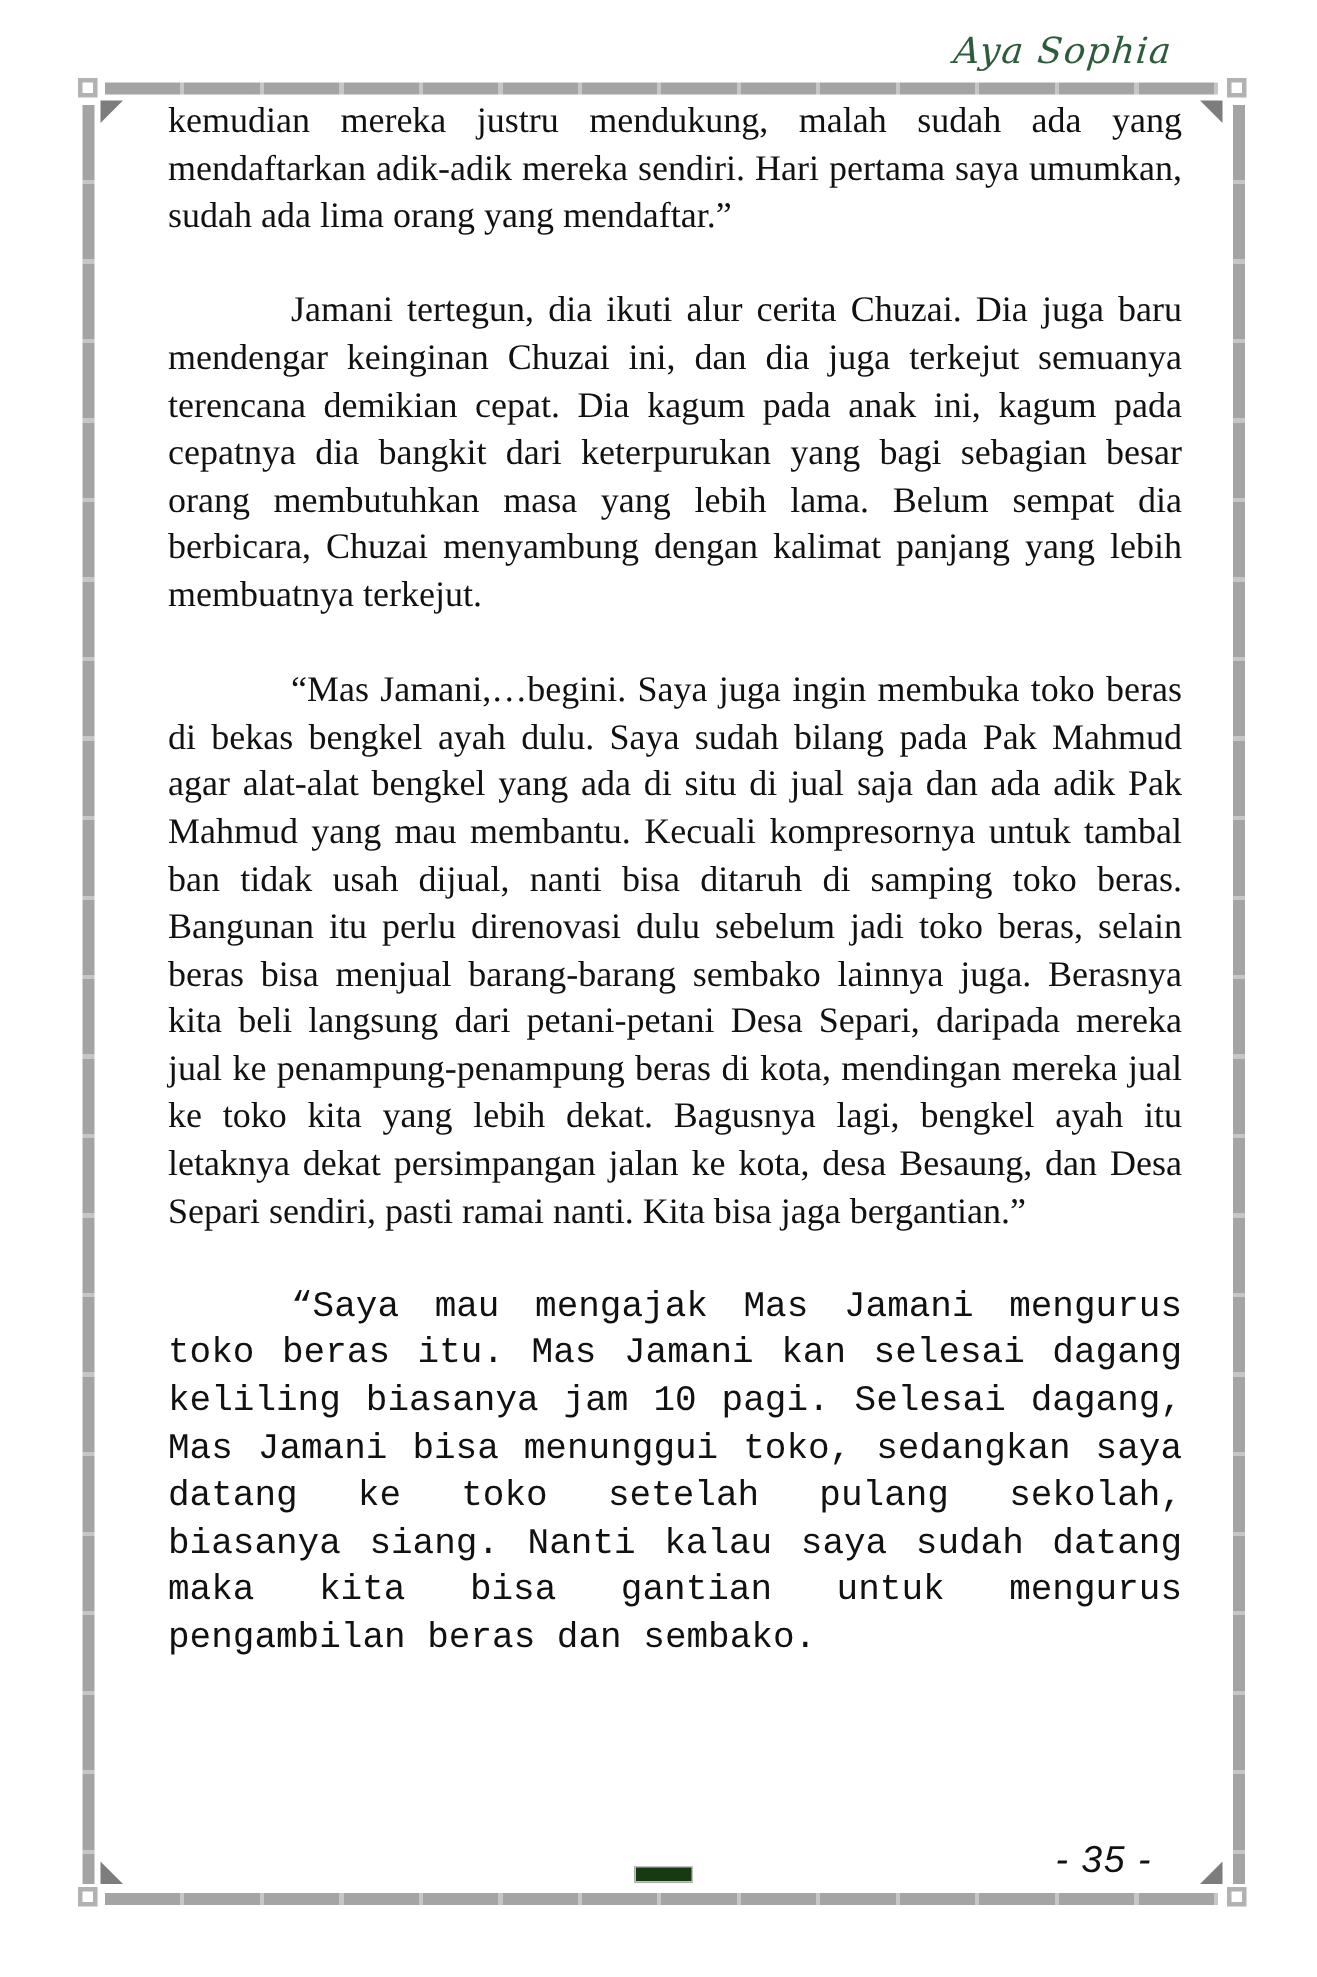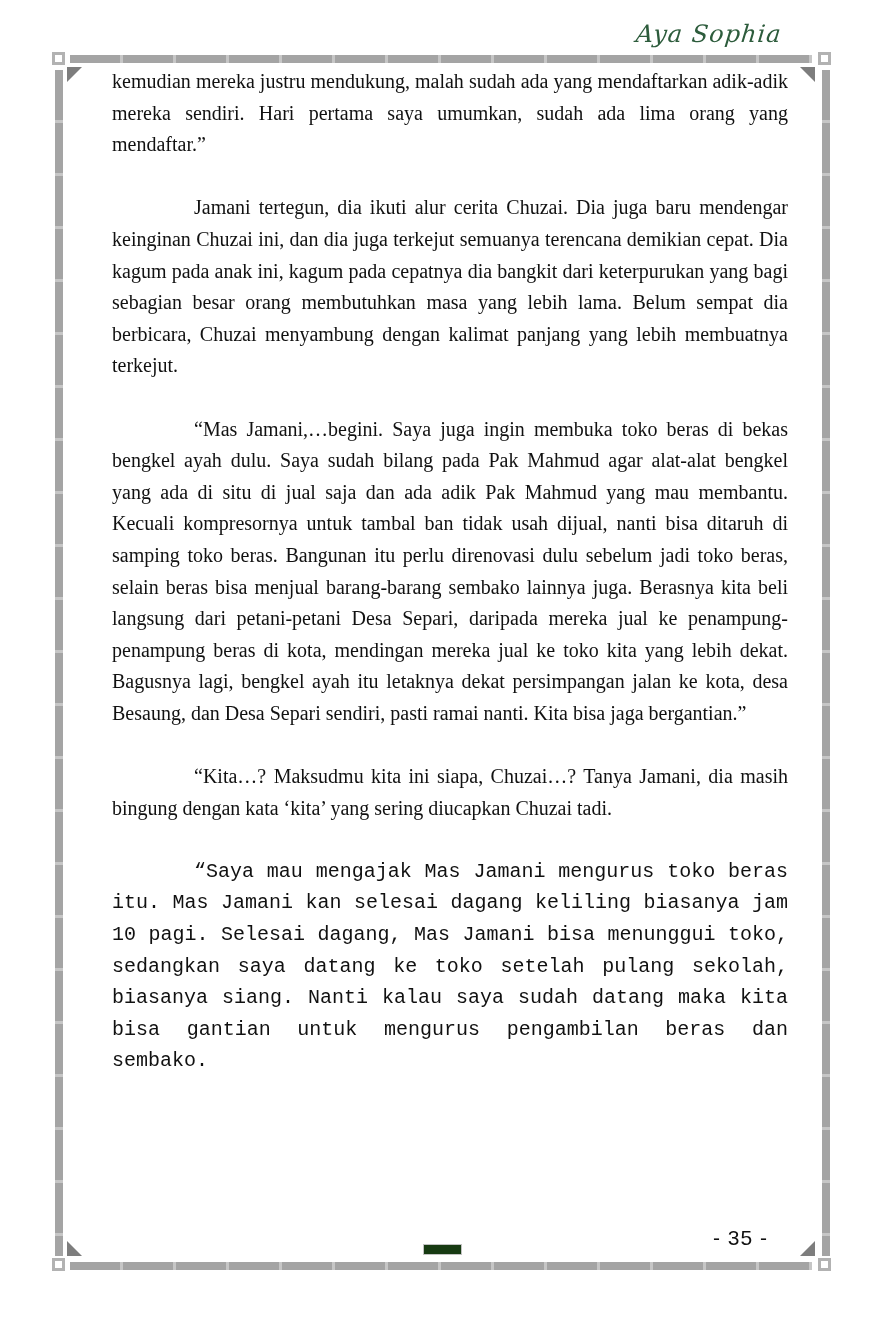--- a/index.html
+++ b/index.html
@@ -36,38 +36,39 @@
     font-family:"DejaVu Serif", serif;
     font-style:italic;
     font-size:24px;
     letter-spacing:1px;
     color:#2d5c3c;
     transform:skewX(-6deg);
   }
   
   .text-block{
     position:absolute;left:112px;top:66px;width:676px;
-    font-size:20px;line-height:31.6px;color:#111111;
+    font-size:24px;line-height:31.6px;color:#111111;
     text-align:justify;
   }
   .para{margin:0 0 31.6px 0;}
   .para.indent{text-indent:82px;}
   .para:last-child{margin-bottom:0;font-family:Liberation Mono, monospace;}
   
   .divider-mark{
     position:absolute;left:423px;top:1244px;
     width:37px;height:9px;
     background:#173a12;
     border:1px solid #c2c2c2;
   }
   .page-number{
     position:absolute;top:1226px;right:110px;
     font-family:"Liberation Sans", sans-serif;
-    font-size:21px;color:#111111;
+    font-size:25px;color:#111111;
     letter-spacing:1px;
+    font-style:italic;
   }
 </style>
 </head>
 <body>
 
 <div class="page">
 
   <div class="bar bar-top"></div>
   <div class="bar vert bar-left"></div>
   <div class="bar vert bar-right"></div>
@@ -82,20 +83,19 @@
   <div class="tri tri-tr"></div>
   <div class="tri tri-bl"></div>
   <div class="tri tri-br"></div>
 
   <div class="header-title">Aya Sophia</div>
 
   <div class="text-block">
     <p class="para">kemudian mereka justru mendukung, malah sudah ada yang mendaftarkan adik-adik mereka sendiri. Hari pertama saya umumkan, sudah ada lima orang yang mendaftar.”</p>
     <p class="para indent">Jamani tertegun, dia ikuti alur cerita Chuzai. Dia juga baru mendengar keinginan Chuzai ini, dan dia juga terkejut semuanya terencana demikian cepat. Dia kagum pada anak ini, kagum pada cepatnya dia bangkit dari keterpurukan yang bagi sebagian besar orang membutuhkan masa yang lebih lama. Belum sempat dia berbicara, Chuzai menyambung dengan kalimat panjang yang lebih membuatnya terkejut.</p>
     <p class="para indent">“Mas Jamani,…begini. Saya juga ingin membuka toko beras di bekas bengkel ayah dulu. Saya sudah bilang pada Pak Mahmud agar alat-alat bengkel yang ada di situ di jual saja dan ada adik Pak Mahmud yang mau membantu. Kecuali kompresornya untuk tambal ban tidak usah dijual, nanti bisa ditaruh di samping toko beras. Bangunan itu perlu direnovasi dulu sebelum jadi toko beras, selain beras bisa menjual barang-barang sembako lainnya juga.  Berasnya kita beli langsung dari petani-petani Desa Separi, daripada mereka jual ke penampung-penampung beras di kota, mendingan mereka jual ke toko kita yang lebih dekat. Bagusnya lagi, bengkel ayah itu letaknya dekat persimpangan jalan ke kota, desa Besaung, dan Desa Separi sendiri, pasti ramai nanti. Kita bisa jaga bergantian.”</p>
-    <p class="para indent">“Kita…? Maksudmu kita ini siapa, Chuzai…? Tanya Jamani, dia masih bingung dengan kata ‘kita’ yang sering diucapkan Chuzai tadi.</p>
     <p class="para indent">“Saya mau mengajak Mas Jamani mengurus toko beras itu. Mas Jamani kan selesai dagang keliling biasanya jam 10 pagi. Selesai dagang, Mas Jamani bisa menunggui toko, sedangkan saya datang ke toko setelah pulang sekolah, biasanya siang. Nanti kalau saya sudah datang  maka kita bisa gantian untuk mengurus pengambilan beras dan sembako.</p>
   </div>
 
   <div class="divider-mark"></div>
   <div class="page-number">- 35 -</div>
 
 </div>
 
 </body></html>

